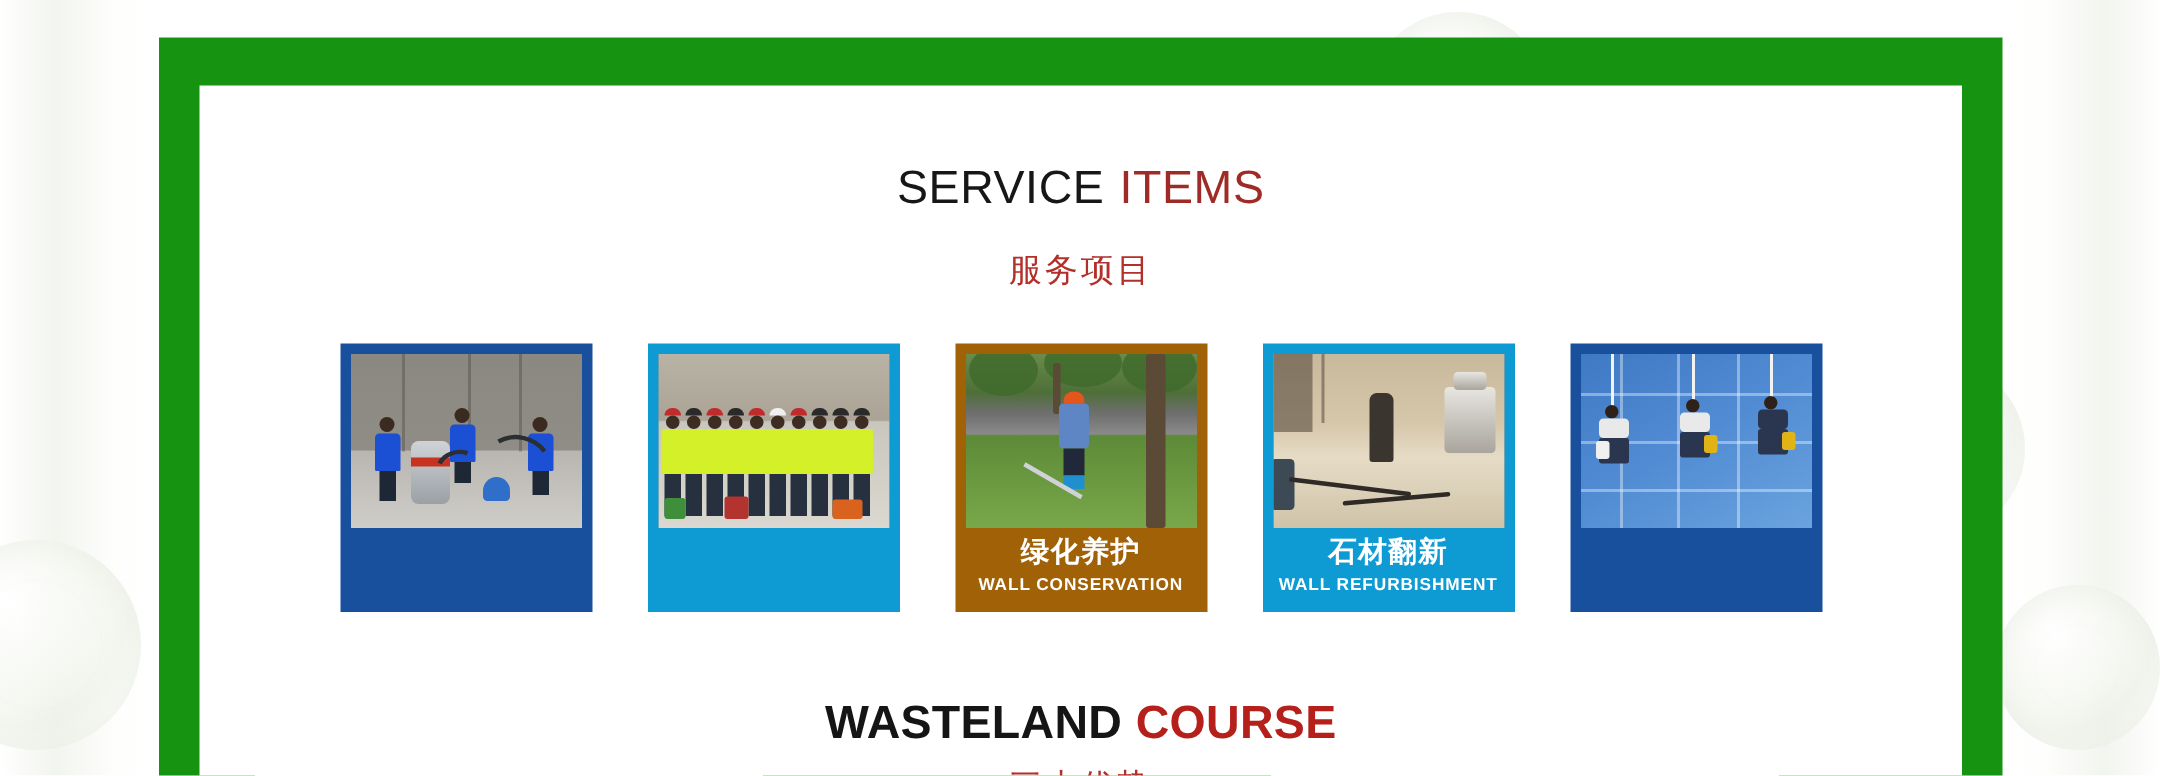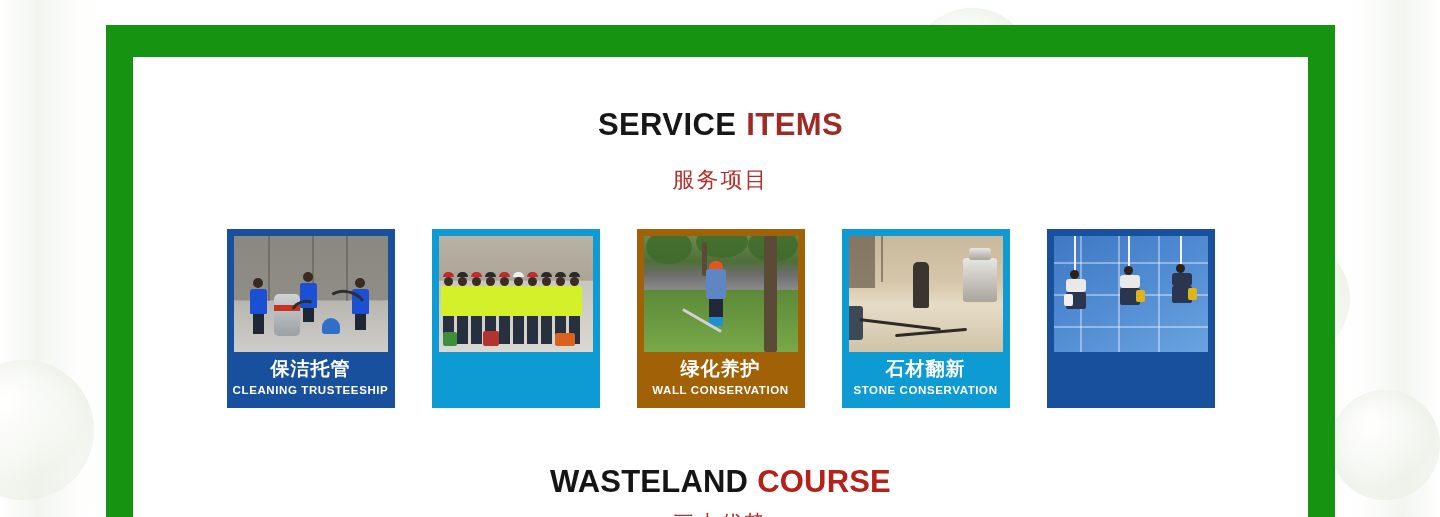--- a/index.html
+++ b/index.html
@@ -55,21 +55,21 @@
   }
   .frame-inner {
     position:relative;
     width:100%; height:100%;
     background:#ffffff;
   }
 
   
   .section-head { text-align:center; }
   .head-en {
-    font-size:31px; font-weight:bold; letter-spacing:.4px;
+    font-size:31px; font-weight:normal; letter-spacing:.4px;
     line-height:1; padding-top:52px;
   }
   .head-en .en-dark  { color:#171717; }
   .head-en .en-red   { color:#9e2b25; margin-left:10px; }
   .head-cn {
     font-size:22px; color:#b3302a; margin-top:29px;
     letter-spacing:2px; line-height:1;
   }
 
   
@@ -210,24 +210,20 @@
                 <div class="vest"></div>
                 <div class="legs" style="height:16px"></div>
           </div>
           <div class="mach" style="left:40px">
             <div class="band"></div>
           </div>
           <div class="mach" style="left:88px;bottom:18px;width:18px;height:16px;background:#2f6fc9;border-radius:9px 9px 3px 3px"></div>
           <div class="hose" style="left:88px;bottom:22px;width:46px;height:40px;transform:rotate(12deg)"></div>
           <div class="hose" style="left:56px;bottom:26px;width:30px;height:26px;transform:rotate(-20deg)"></div>
         </div>
-      </div>
-      <div class="card-caption">
-        <div class="cap-cn">保洁托管</div>
-        <div class="cap-en">CLEANING TRUSTEESHIP</div>
       </div>
     </div>
 
     <div class="card" style="background:#0e9bd4">
       <div class="card-photo">
         <div class="scene s2">
           <div class="p" style="left:2px">
                 <div class="hat" style="background:#c02b2b"></div>
                 <div class="head"></div>
                 <div class="vest"></div>
@@ -325,21 +321,21 @@
           <div class="person"></div>
           <div class="machine" style="right:6px;top:22px;width:34px;height:44px"></div>
           <div class="machine" style="right:12px;top:12px;width:22px;height:12px"></div>
           <div class="machine" style="left:-2px;bottom:12px;width:16px;height:34px;background:#3d4a56"></div>
           <div class="cord" style="left:10px;bottom:26px;width:82px;transform:rotate(7deg)"></div>
           <div class="cord" style="left:46px;bottom:18px;width:72px;transform:rotate(-5deg)"></div>
         </div>
       </div>
       <div class="card-caption">
         <div class="cap-cn">石材翻新</div>
-        <div class="cap-en">STONE CONSERVATION</div>
+        <div class="cap-en">WALL REFURBISHMENT</div>
       </div>
     </div>
 
     <div class="card" style="background:#18509e">
       <div class="card-photo">
         <div class="scene s5">
           <div class="mull" style="left:0;top:26px;width:100%;height:2px"></div>
           <div class="mull" style="left:0;top:58px;width:100%;height:2px"></div>
           <div class="mull" style="left:0;top:90px;width:100%;height:2px"></div>
           <div class="mull" style="left:26px;top:0;width:2px;height:100%"></div>

